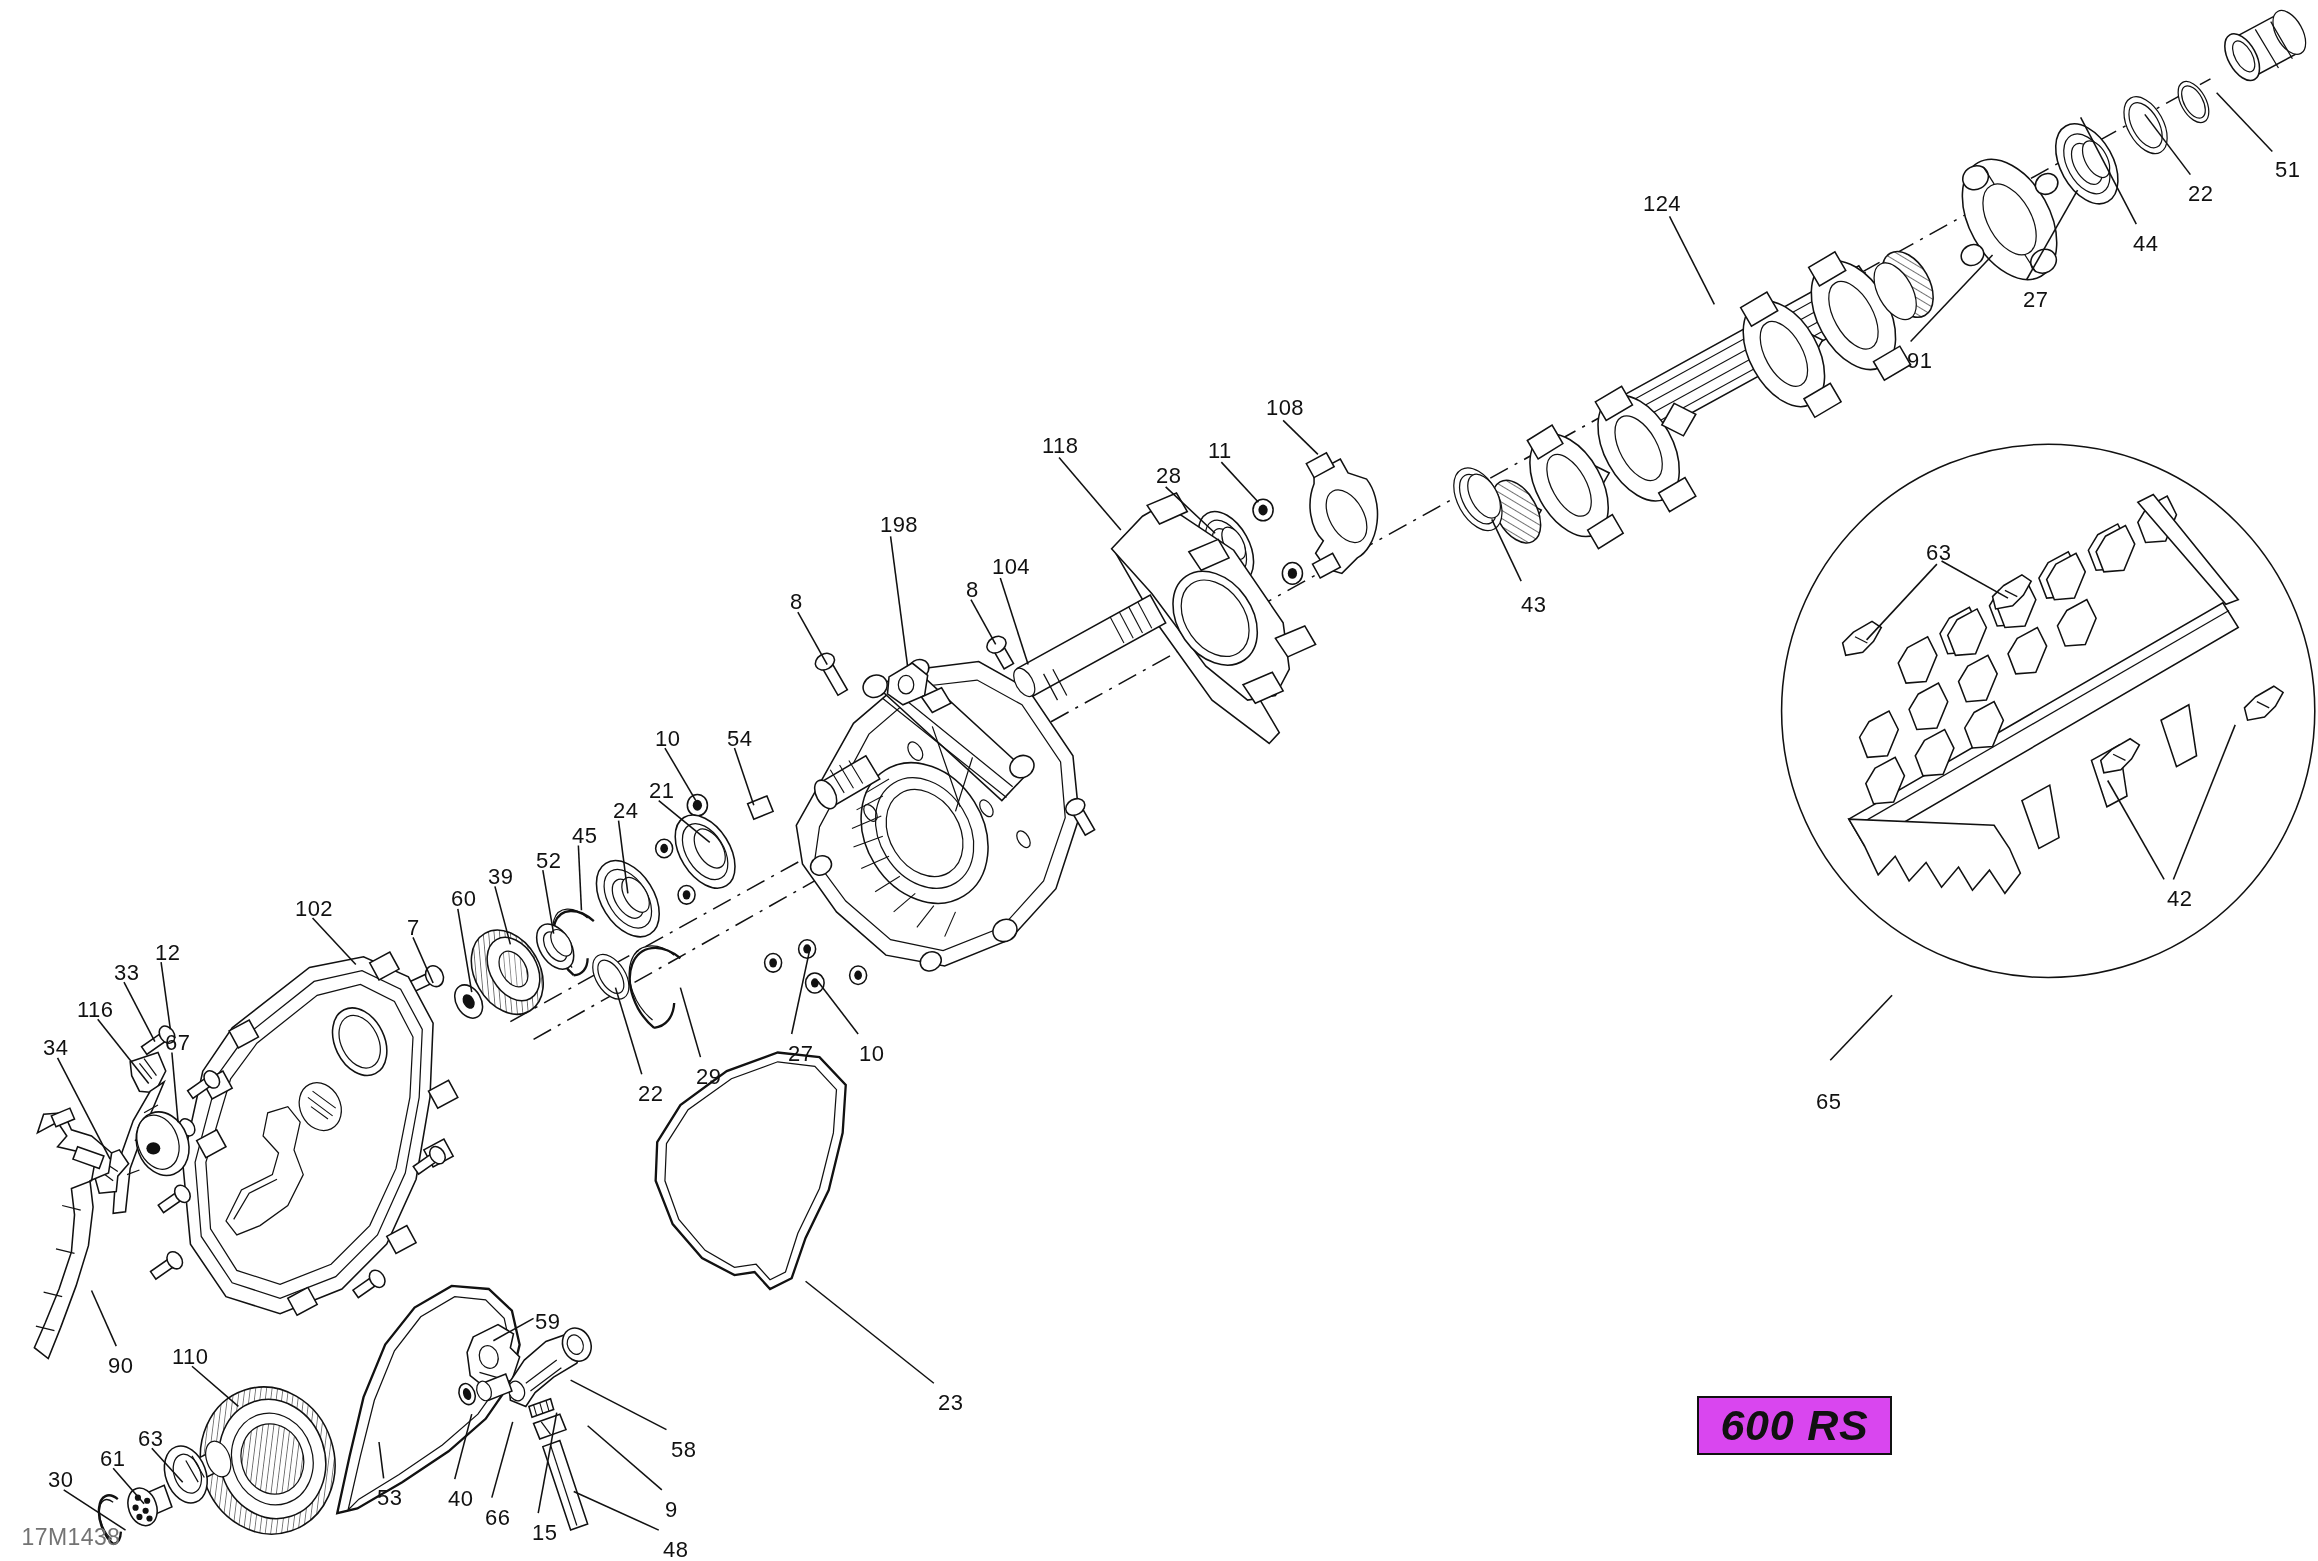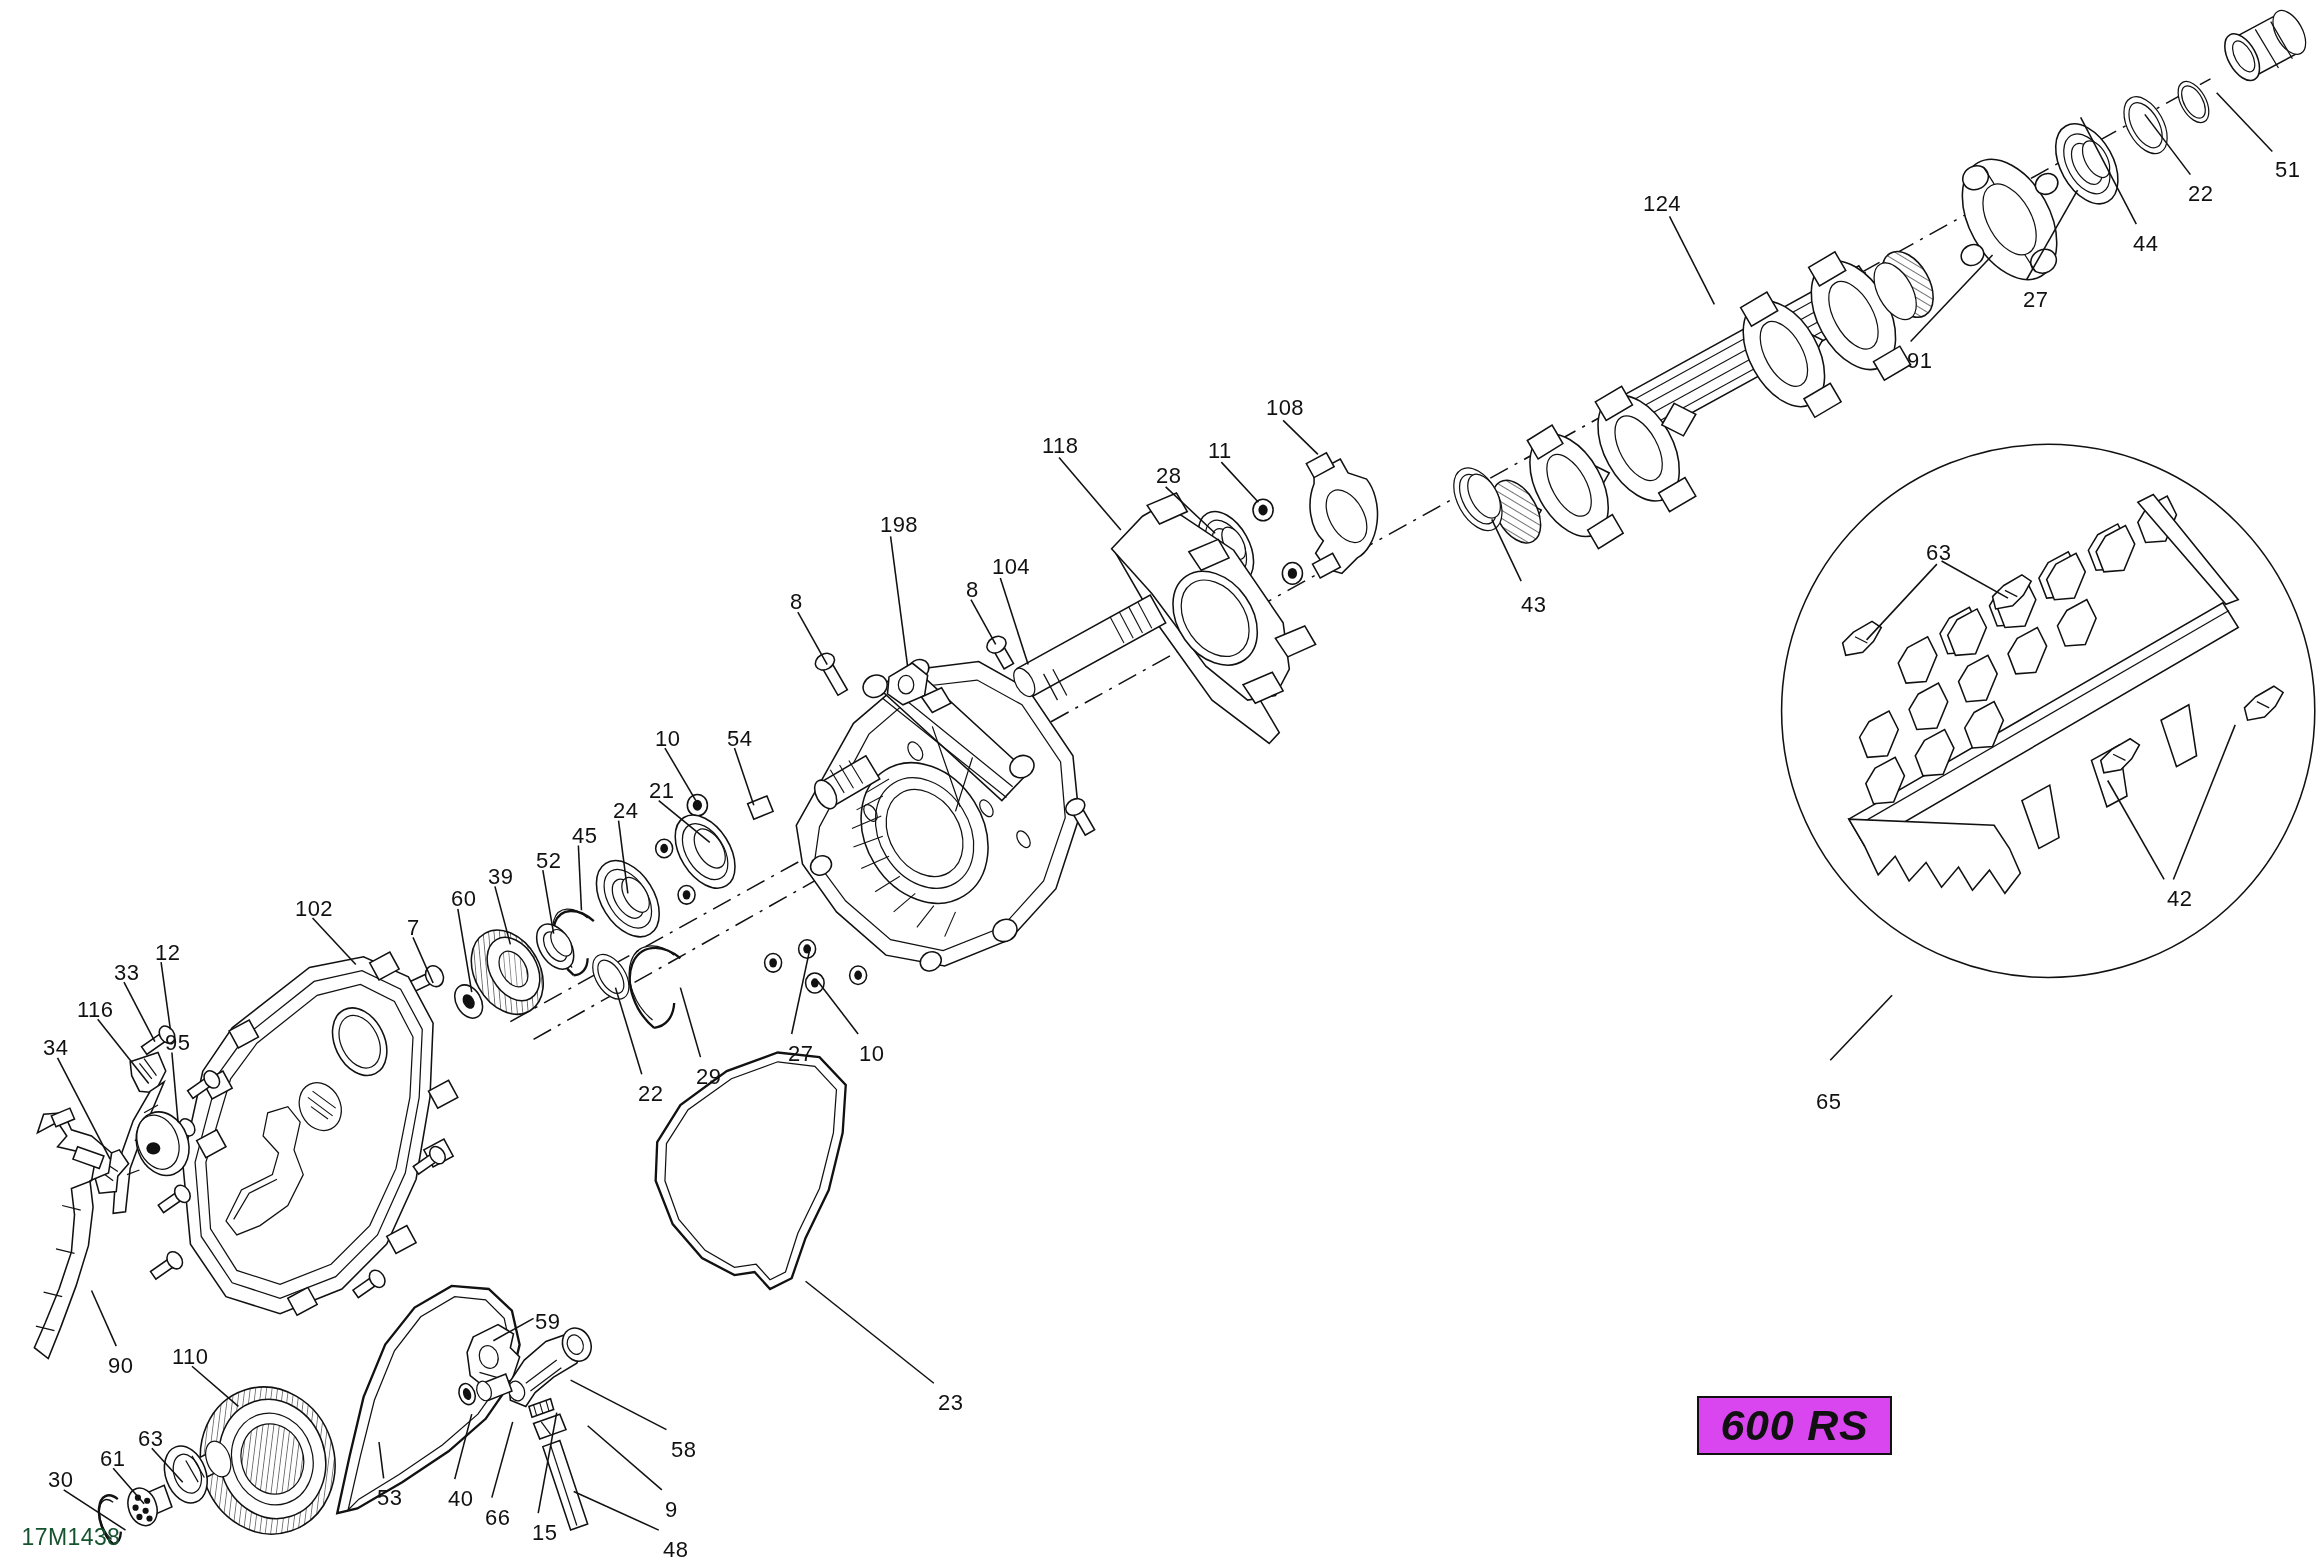--- a/index.html
+++ b/index.html
@@ -4,21 +4,21 @@
 <title>Parts Diagram</title>
 <style>
   html,body{margin:0;padding:0;background:#ffffff;}
   body{width:2319px;height:1561px;position:relative;overflow:hidden;
        font-family:"Liberation Sans","DejaVu Sans",sans-serif;color:#000;}
   #sheet{position:absolute;left:0;top:0;width:2319px;height:1561px;background:#fff;}
   svg.layer{position:absolute;left:0;top:0;width:2319px;height:1561px;overflow:visible;}
   .callout{position:absolute;font-size:22px;line-height:23px;color:#111;
            font-family:"Liberation Sans","DejaVu Sans",sans-serif;white-space:nowrap;
            letter-spacing:0.4px;}
-  .drawing-no{position:absolute;left:21.6px;top:1524px;font-size:23px;color:#14532d;
+  .drawing-no{position:absolute;left:21.6px;top:1524px;font-size:23px;color:#737373;
               font-family:"Liberation Sans","DejaVu Sans",sans-serif;letter-spacing:0.4px;}
   .badge{position:absolute;left:1697px;top:1396px;width:195px;height:59px;
          border:2.3px solid #111;box-sizing:border-box;display:flex;align-items:center;
          justify-content:center;background:#d946ef;}
   .badge span{font-size:43px;font-style:italic;font-weight:bold;color:#111;
               font-family:"Liberation Sans","DejaVu Sans",sans-serif;letter-spacing:0.8px;}
   
   .ln{stroke:#111;stroke-width:2;fill:none;}
   .ln-t{stroke:#111;stroke-width:1.6;fill:none;}
   .ln-h{stroke:#111;stroke-width:3;fill:none;}
@@ -683,21 +683,21 @@
       <div class="callout" style="left: 613px; top: 799px;">24</div>
       <div class="callout" style="left: 572px; top: 824px;">45</div>
       <div class="callout" style="left: 536px; top: 849px;">52</div>
       <div class="callout" style="left: 488px; top: 865px;">39</div>
       <div class="callout" style="left: 451px; top: 887px;">60</div>
       <div class="callout" style="left: 407px; top: 916px;">7</div>
       <div class="callout" style="left: 295px; top: 897px;">102</div>
       <div class="callout" style="left: 155px; top: 941px;">12</div>
       <div class="callout" style="left: 114px; top: 961px; text-align: center;">33</div>
       <div class="callout" style="left: 77px; top: 998px;">116</div>
-      <div class="callout" style="left: 165px; top: 1031px;">95</div>
+      <div class="callout" style="left: 165px; top: 1031px;">67</div>
       <div class="callout" style="left: 43px; top: 1036px;">34</div>
       <div class="callout" style="left: 108px; top: 1354px;">90</div>
       <div class="callout" style="left: 172px; top: 1345px;">110</div>
       <div class="callout" style="left: 138px; top: 1427px;">63</div>
       <div class="callout" style="left: 100px; top: 1447px;">61</div>
       <div class="callout" style="left: 48px; top: 1468px;">30</div>
       <div class="callout" style="left: 377px; top: 1486px;">53</div>
       <div class="callout" style="left: 448px; top: 1487px;">40</div>
       <div class="callout" style="left: 485px; top: 1506px;">66</div>
       <div class="callout" style="left: 532px; top: 1521px;">15</div>

